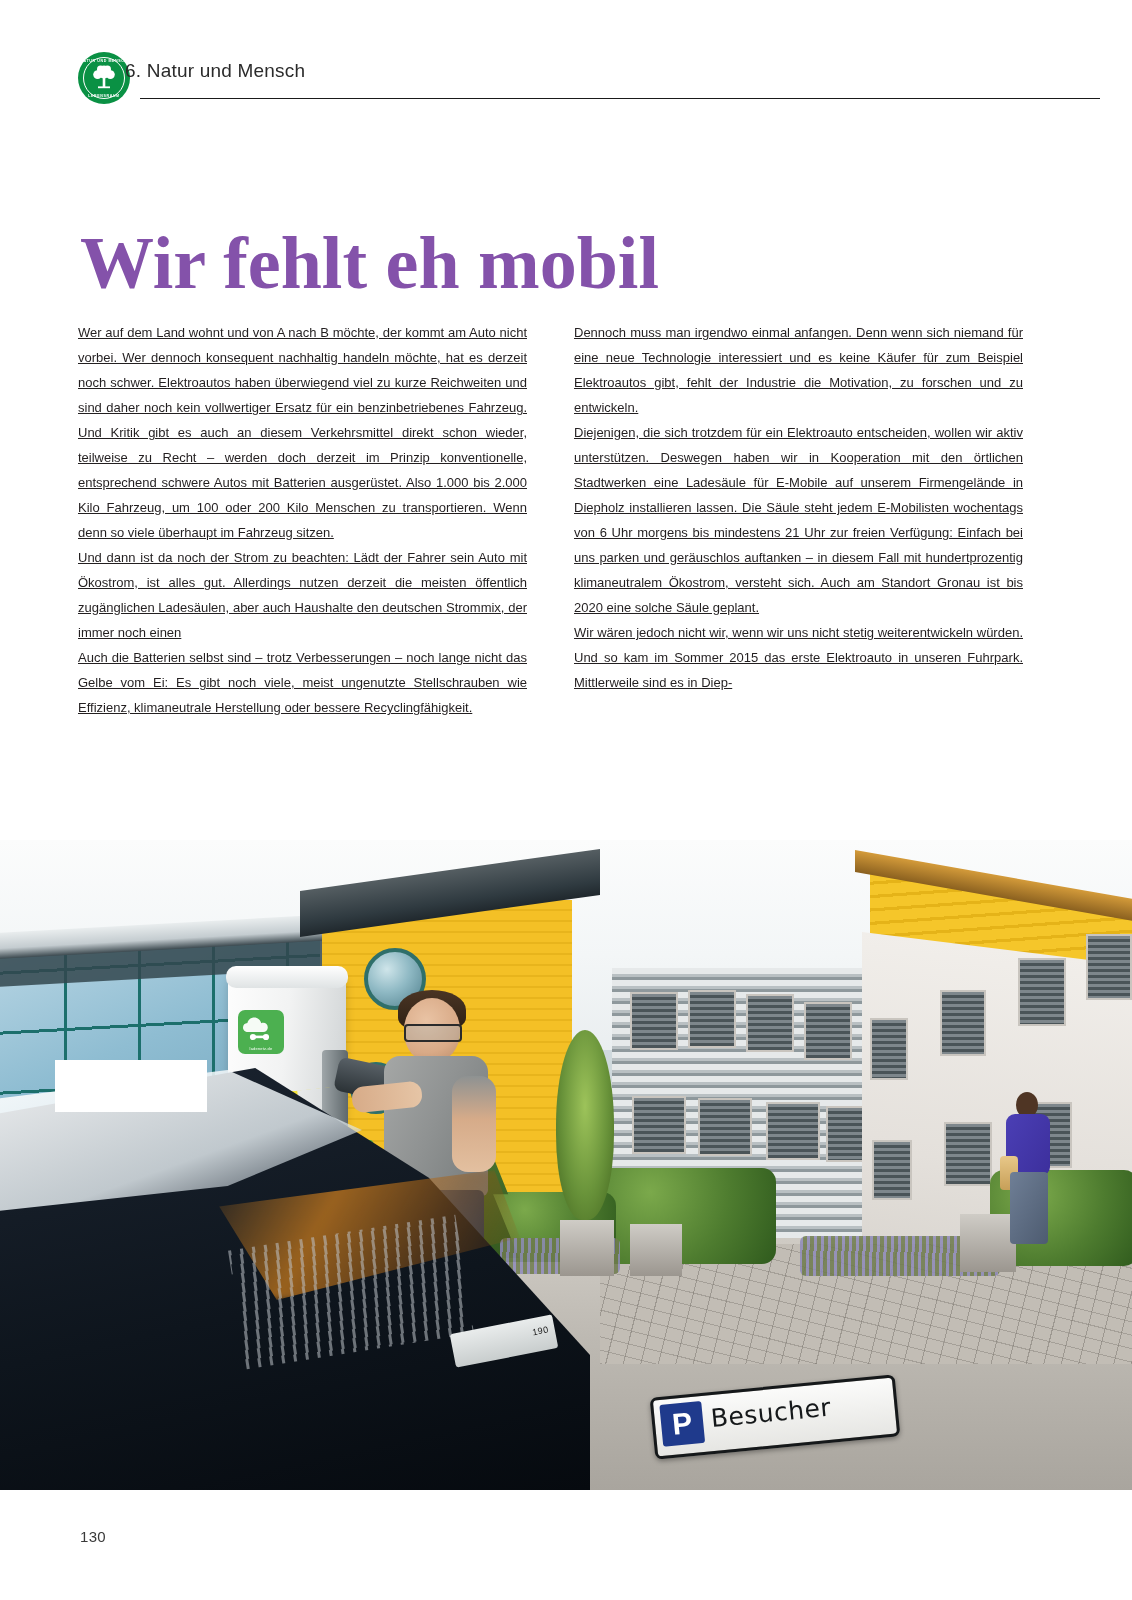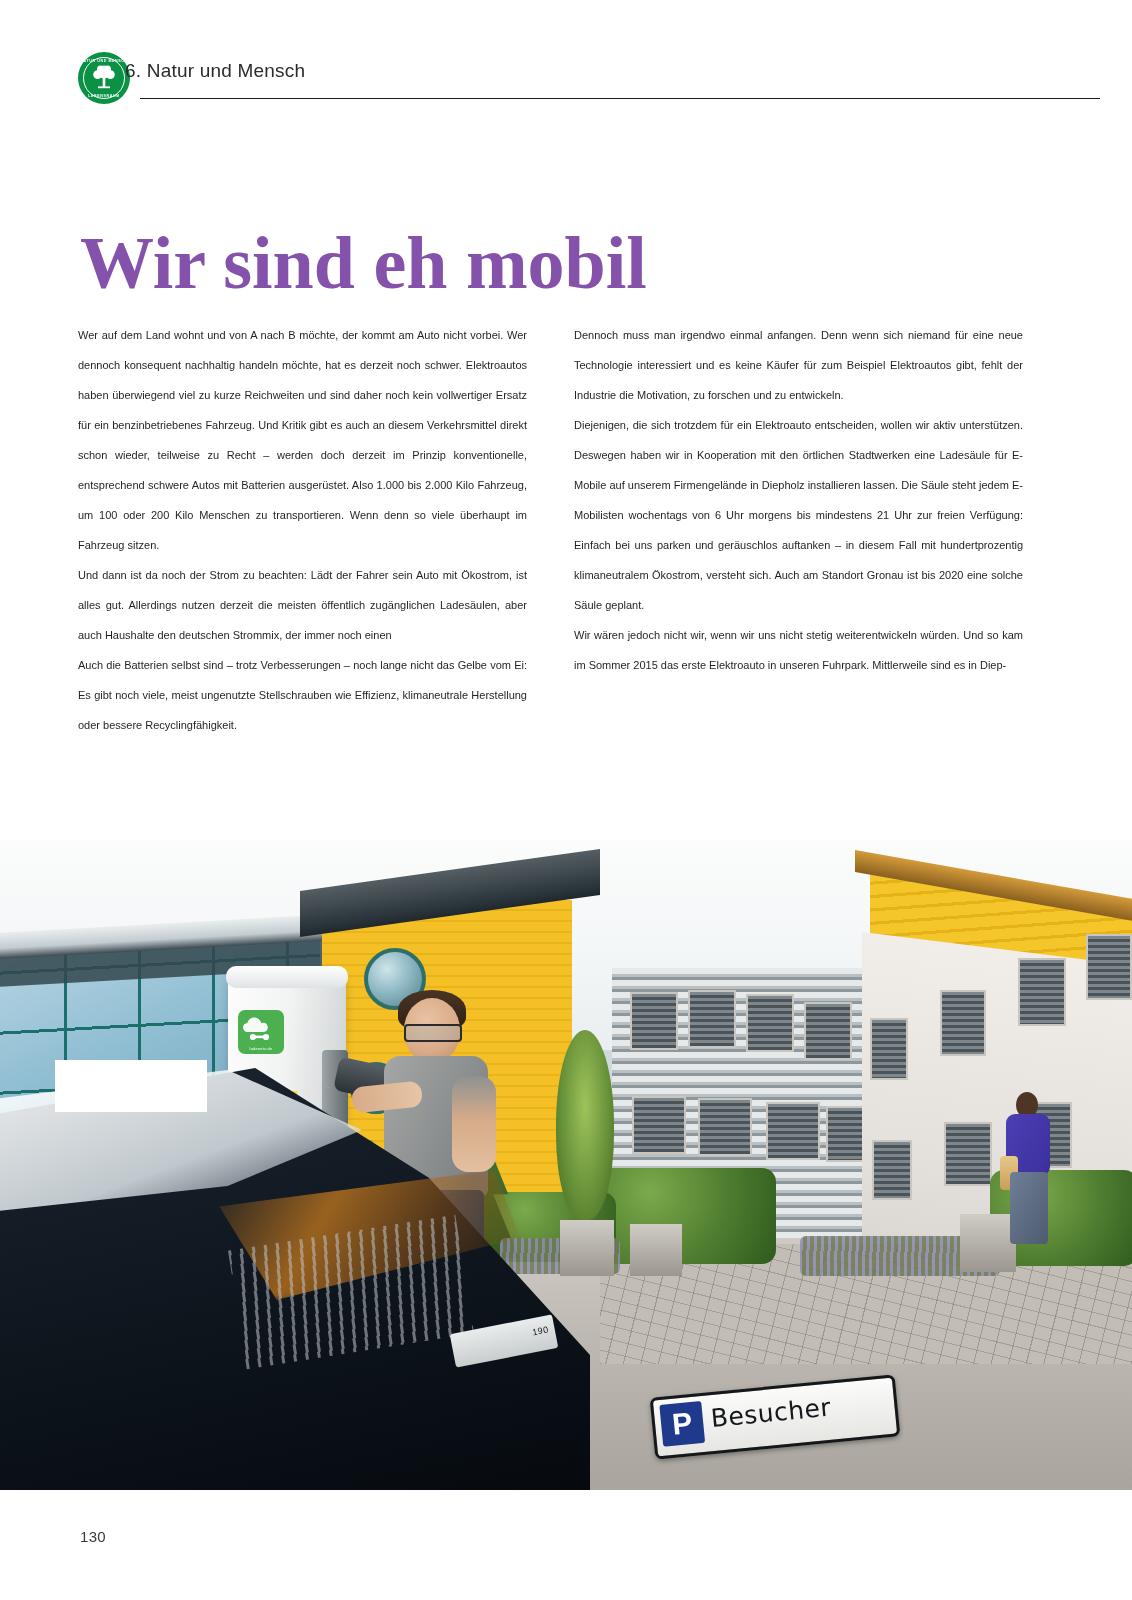--- a/index.html
+++ b/index.html
@@ -46,24 +46,25 @@
     font-size:74px;line-height:1.0;color:#8452aa;letter-spacing:0px;
     white-space:nowrap;
   }
 
   
   .cols{
     position:absolute;left:78px;top:320px;width:945px;height:495px;
   }
   .col{
     position:absolute;top:0;width:449px;height:495px;
-    font-size:11px;line-height:30px;
+    font-size:13px;line-height:25px;
     text-align:justify;
     color:#231f20;
     hyphens:manual;
+    text-decoration:underline;
   }
   .col.left{left:0;}
   .col.right{left:496px;}
   .col p{margin:0;}
   .col p + p{margin-top:0;}
   sub{font-size:.66em;vertical-align:-.28em;}
 
   
   .photo{
     position:absolute;left:0;top:840px;width:1132px;height:650px;
@@ -365,21 +366,21 @@
           <circle cx="18.4" cy="6.2" r="3.6"></circle>
           <rect x="13.7" y="13" width="2.6" height="11"></rect>
           <rect x="9" y="23.4" width="12" height="1.8"></rect>
         </g>
       </svg>
     </div>
     <div class="runhead-title">6. Natur und Mensch</div>
     <div class="runhead-rule"></div>
   </div>
 
-  <h1 class="headline">Wir sind eh mobil</h1>
+  <h1 class="headline">Wir fehlt eh mobil</h1>
 
   <div class="cols">
 
     <div class="col left">
       <p>Wer auf dem Land wohnt und von A nach B möchte, der kommt am Auto nicht vorbei. Wer dennoch konsequent nachhaltig handeln möchte, hat es derzeit noch schwer. Elektroautos haben überwiegend viel zu kurze Reichweiten und sind daher noch kein vollwertiger Ersatz für ein benzinbetriebenes Fahrzeug. Und Kritik gibt es auch an diesem Verkehrsmittel direkt schon wieder, teilweise zu Recht – werden doch derzeit im Prinzip konventionelle, entsprechend schwere Autos mit Batterien ausgerüstet. Also 1.000 bis 2.000 Kilo Fahrzeug, um 100 oder 200 Kilo Menschen zu transportieren. Wenn denn so viele überhaupt im Fahrzeug sitzen.</p>
       <p>Und dann ist da noch der Strom zu beachten: Lädt der Fahrer sein Auto mit Ökostrom, ist alles gut. Allerdings nutzen derzeit die meisten öffentlich zugänglichen Ladesäulen, aber auch Haushalte den deutschen Strommix, der immer noch einen</p>
       <p>Auch die Batterien selbst sind – trotz Verbesserungen – noch lange nicht das Gelbe vom Ei: Es gibt noch viele, meist ungenutzte Stellschrauben wie Effizienz, klimaneutrale Herstellung oder bessere Recyclingfähigkeit.</p>
     </div>
 
     <div class="col right">

